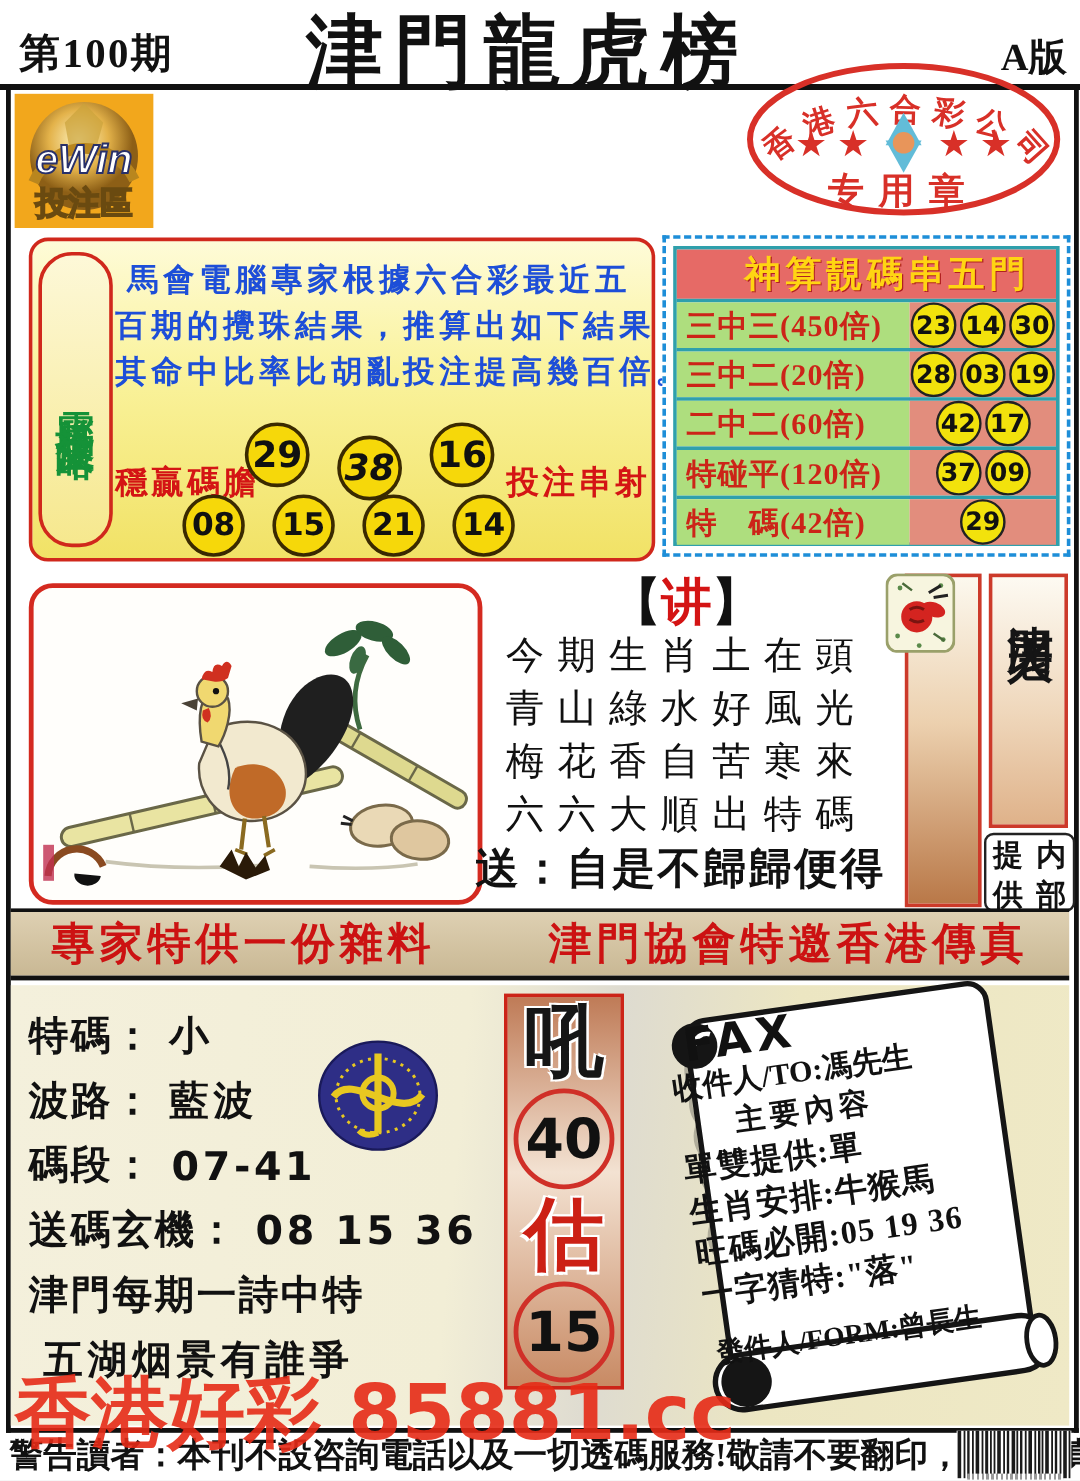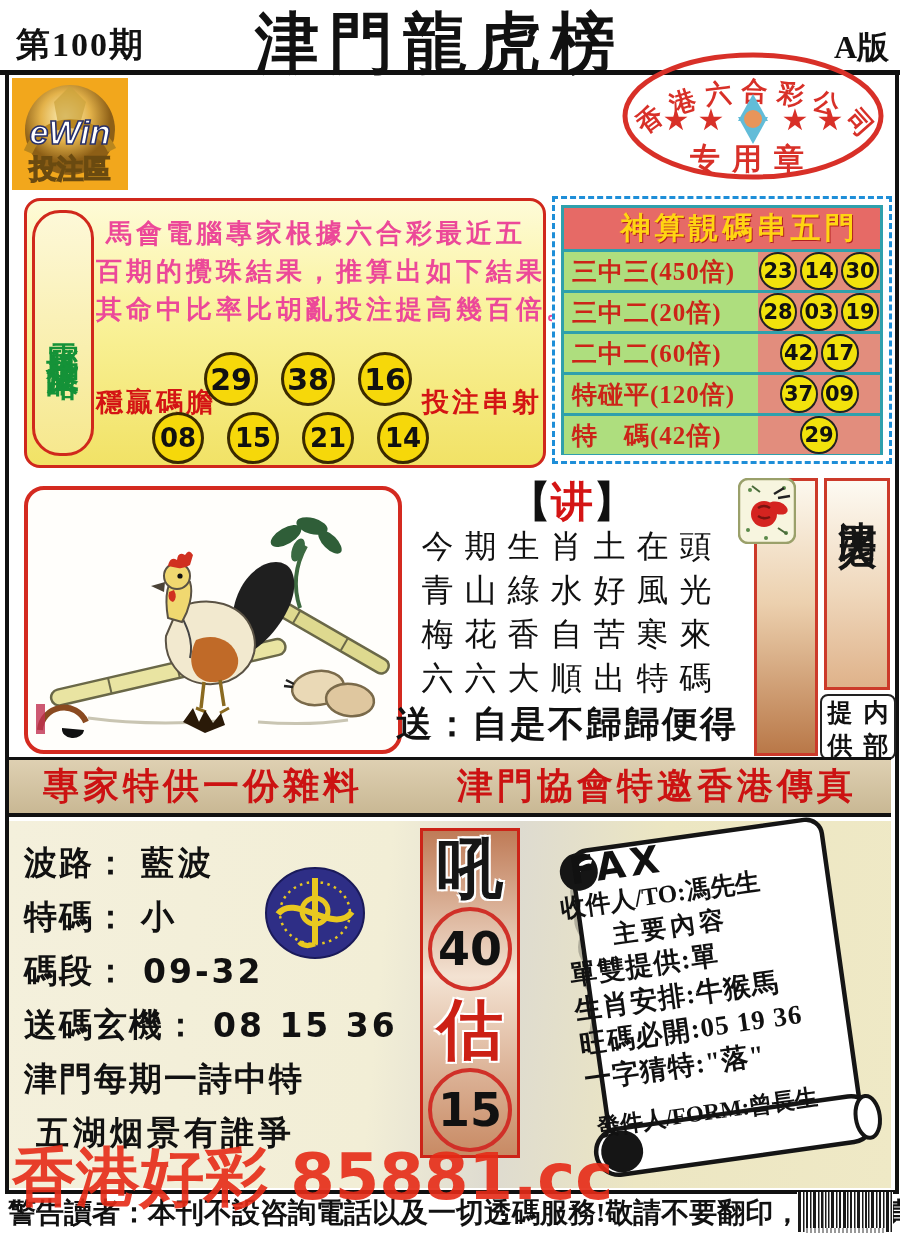--- a/index.html
+++ b/index.html
@@ -15,21 +15,21 @@
   
   .frame{left:5px;top:70px;width:886px;height:1120px;border-left:4px solid #111;
          border-right:4px solid #111;border-bottom:4px solid #111;}
   
   .ybox{left:24px;top:198px;width:516px;height:264px;border:3px solid #d0281c;border-radius:16px;
         background:linear-gradient(180deg,#fefbd8 0%,#faf39e 40%,#f1e266 100%);}
   .pill{left:32px;top:210px;width:56px;height:240px;border:3px solid #d0281c;border-radius:28px;
         background:linear-gradient(180deg,#fdf8d8,#f6e88e);display:flex;align-items:center;justify-content:center;}
   .pill span{writing-mode:vertical-rl;text-orientation:upright;font-size:32px;font-weight:900;
         color:#159238;letter-spacing:5px;}
-  .stratline{width:440px;text-align:center;font-size:26px;font-weight:900;color:#ec4899;letter-spacing:4px;white-space:nowrap;}
+  .stratline{width:440px;text-align:center;font-size:26px;font-weight:900;color:#1d4ed8;letter-spacing:4px;white-space:nowrap;}
   .rlabel{font-size:27px;font-weight:900;color:#d41414;letter-spacing:3px;white-space:nowrap;}
   .ball{position:absolute;border-radius:50%;background:#f6d80a;border:3px solid #3a2a00;
         display:flex;align-items:center;justify-content:center;font-family:"DejaVu Sans","Liberation Sans",sans-serif;
         font-weight:700;color:#111;}
   .ball.b48{width:48px;height:48px;font-size:30px;}
   .ball.b46{width:46px;height:46px;font-size:26px;}
   
   .cbox{left:552px;top:196px;width:340px;height:268px;border:3px dashed #1e8ed8;background:#fff;
         box-sizing:border-box;padding:6px;}
   .ctable{width:100%;height:100%;border:3px solid #2fa0ac;box-sizing:border-box;display:flex;flex-direction:column;}
@@ -144,21 +144,21 @@
 
   <div class="abs ybox"></div>
   <div class="abs pill">
     <span>電腦投注策略</span>
   </div>
   <div class="abs stratline" style="left:96px;top:216px;">馬會電腦專家根據六合彩最近五</div>
   <div class="abs stratline" style="left:96px;top:254px;">百期的攪珠結果，推算出如下結果，</div>
   <div class="abs stratline" style="left:96px;top:292px;">其命中比率比胡亂投注提高幾百倍。</div>
   <div class="abs rlabel" style="left:96px;top:384px;">穩贏碼膽</div>
   <div class="abs ball b48" style="left:204px;top:352px;">29</div>
-  <div class="abs ball b48" style="left:281px;top:352px;">38</div>
+  <div class="abs ball b48" style="left:281px;top:363px;font-style:italic;">38</div>
   <div class="abs ball b48" style="left:358px;top:352px;">16</div>
   <div class="abs rlabel" style="left:422px;top:384px;">投注串射</div>
   <div class="abs ball b46" style="left:152px;top:412px;">08</div>
   <div class="abs ball b46" style="left:227px;top:412px;">15</div>
   <div class="abs ball b46" style="left:302px;top:412px;">21</div>
   <div class="abs ball b46" style="left:377px;top:412px;">14</div>
 
   <div class="abs cbox">
     <div class="ctable">
       <div class="chead">神算靚碼串五門</div>
@@ -287,30 +287,30 @@
 
   <div class="abs banner">
     <div>專家特供一份雜料</div>
     <div>津門協會特邀香港傳真</div>
   </div>
 
   <div class="abs bottom"></div>
 
   <div class="abs tips">
     <div class="tline">
+        <span>特碼：</span>
+        <span class="tcjk">小</span>
+      </div>
+    <div class="tline">
         <span>波路：</span>
         <span class="tcjk">藍波</span>
       </div>
     <div class="tline">
-        <span>特碼：</span>
-        <span class="tcjk">小</span>
-      </div>
-    <div class="tline">
         <span>碼段：</span>
-        <span class="tval">09-32</span>
+        <span class="tval">07-41</span>
       </div>
     <div class="tline">
         <span>送碼玄機：</span>
         <span class="tval">08 15 36</span>
       </div>
     <div class="tline">
         <span>津門每期一詩中特</span>
       </div>
     <div class="tline">
         <span class="tcjk">五湖烟景有誰爭</span>

